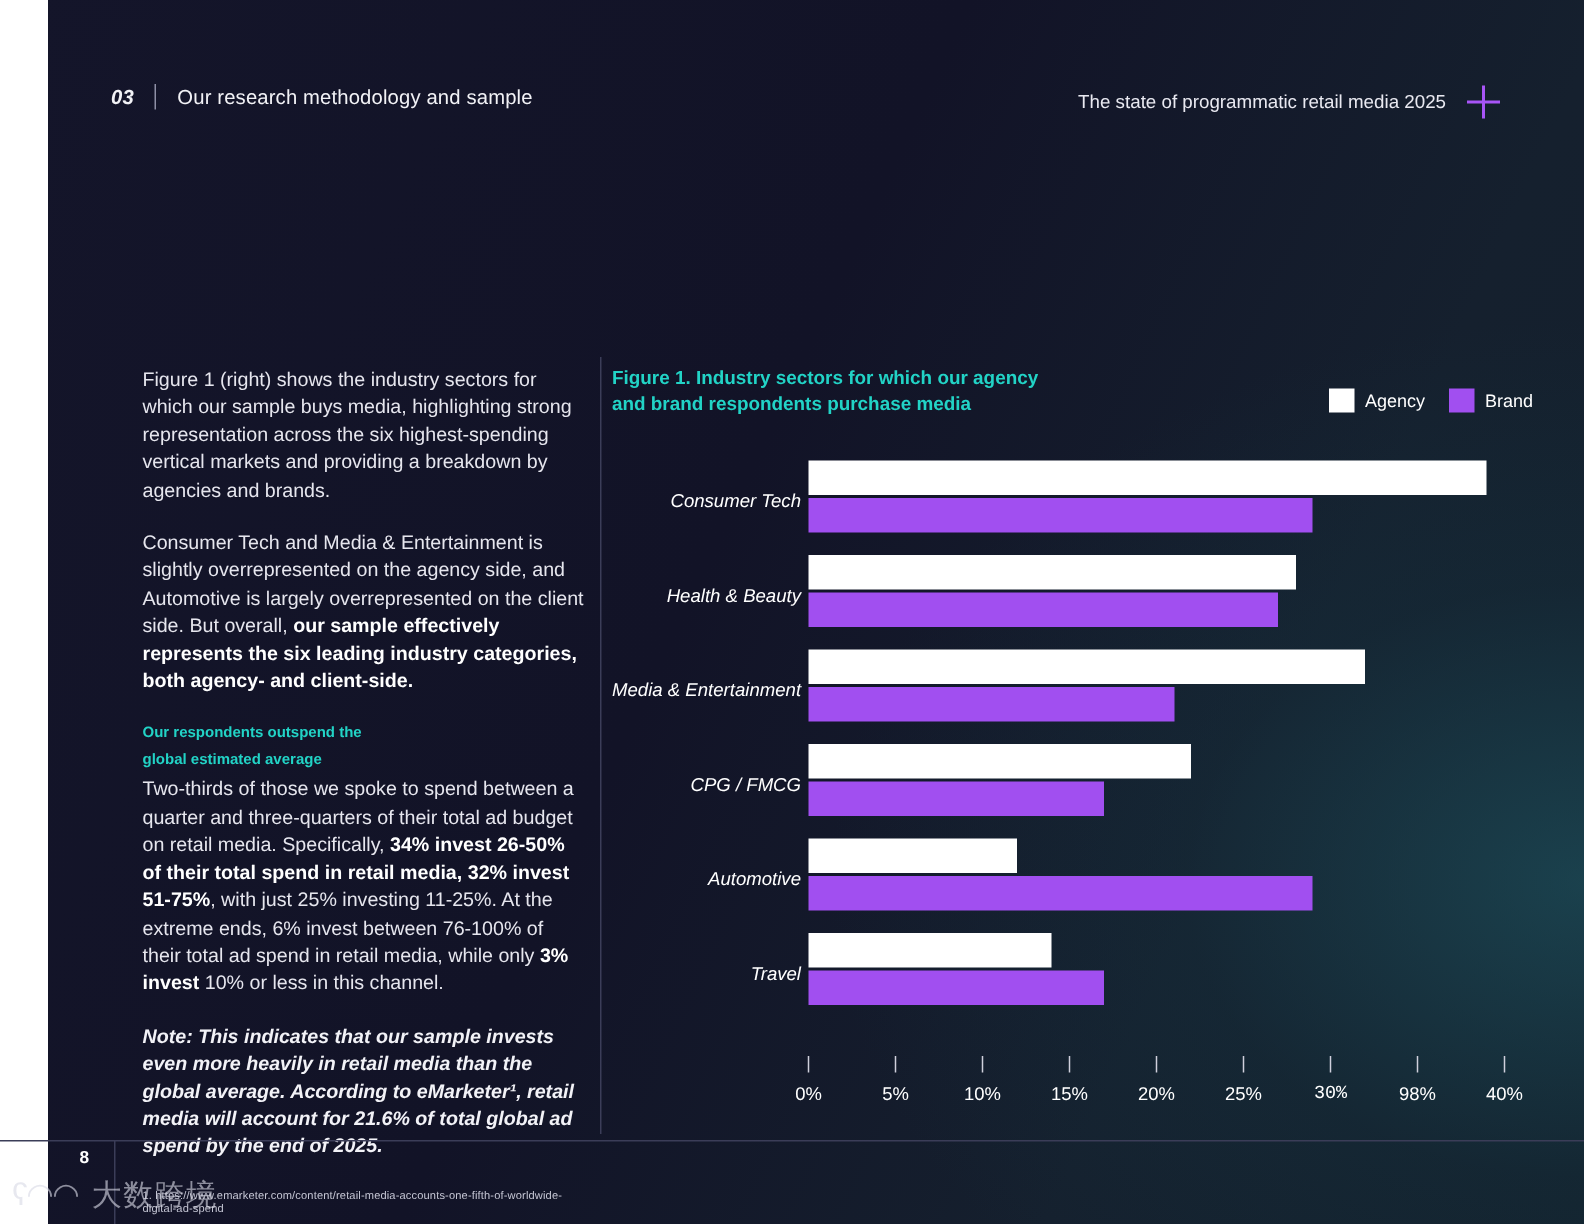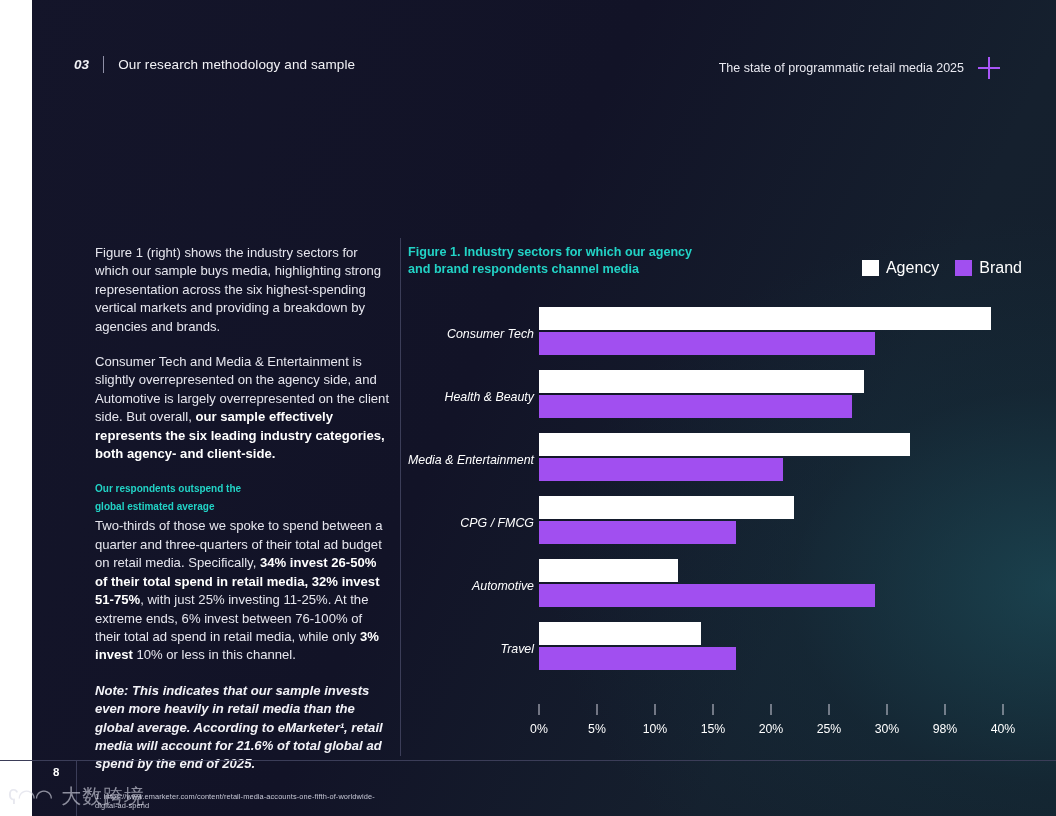--- a/index.html
+++ b/index.html
@@ -70,21 +70,21 @@
   .fig-title {
     position: absolute; left: 0; top: 6px; width: 310px;
     color: #22d3c6; font-weight: 700; font-size: 12.6px; line-height: 17px;
   }
   .legend {
     position: absolute; right: 26px; top: 21px;
     display: flex; align-items: center; gap: 16px;
   }
   .legend-item { display: flex; align-items: center; gap: 7px; }
   .legend-swatch { width: 17px; height: 16px; display: inline-block; }
-  .legend-label { font-size: 16px; color: #ffffff; }
+  .legend-label { font-size: 12px; color: #ffffff; }
 
   .plot { position: absolute; left: 0; top: 58px; width: 640px; height: 400px; }
   .row { position: absolute; left: 0; width: 640px; height: 58px; font-style: italic; }
   .cat-label {
     position: absolute; left: 0; top: 21px; width: 126px;
     text-align: right; font-size: 12.4px; color: #ffffff; white-space: nowrap;
   }
   .bars { position: absolute; left: 131px; top: 0; width: 500px; height: 58px; }
   .bar { position: absolute; left: 0; height: 23px; }
   .bar-agency { top: 1px; background: #ffffff; }
@@ -165,21 +165,21 @@
 
       <p class="note">Note: This indicates that our sample invests even more heavily in retail media than the global average. According to eMarketer¹, retail media will account for 21.6% of total global ad spend by the end of 2025.</p>
 
       <div class="footnote">1. https://www.emarketer.com/content/retail-media-accounts-one-fifth-of-worldwide-digital-ad-spend</div>
     </div>
 
     <div class="chart-area">
 
       <div class="fig-title">
         <div>Figure 1. Industry sectors for which our agency</div>
-        <div>and brand respondents channel media</div>
+        <div>and brand respondents purchase media</div>
       </div>
 
       <div class="legend" id="legend">
           <div class="legend-item">
             <span class="legend-swatch" style="background: rgb(255, 255, 255);"></span>
             <span class="legend-label">Agency</span>
           </div>
           <div class="legend-item">
             <span class="legend-swatch" style="background: rgb(161, 79, 240);"></span>
             <span class="legend-label">Brand</span>
@@ -238,21 +238,21 @@
           <div class="tick-label" style="left: 58px;">5%</div>
           <div class="tick" style="left: 116px;"></div>
           <div class="tick-label" style="left: 116px;">10%</div>
           <div class="tick" style="left: 174px;"></div>
           <div class="tick-label" style="left: 174px;">15%</div>
           <div class="tick" style="left: 232px;"></div>
           <div class="tick-label" style="left: 232px;">20%</div>
           <div class="tick" style="left: 290px;"></div>
           <div class="tick-label" style="left: 290px;">25%</div>
           <div class="tick" style="left: 348px;"></div>
-          <div class="tick-label" style="left: 348px;">30%</div>
+          <div class="tick-label" style="left: 348px; font-family: Liberation Mono, monospace;">30%</div>
           <div class="tick" style="left: 406px;"></div>
           <div class="tick-label" style="left: 406px;">98%</div>
           <div class="tick" style="left: 464px;"></div>
           <div class="tick-label" style="left: 464px;">40%</div>
         </div>
     </div>
   </div>
 
   <div class="footer-line"></div>
   <div class="footer-vline"></div>

